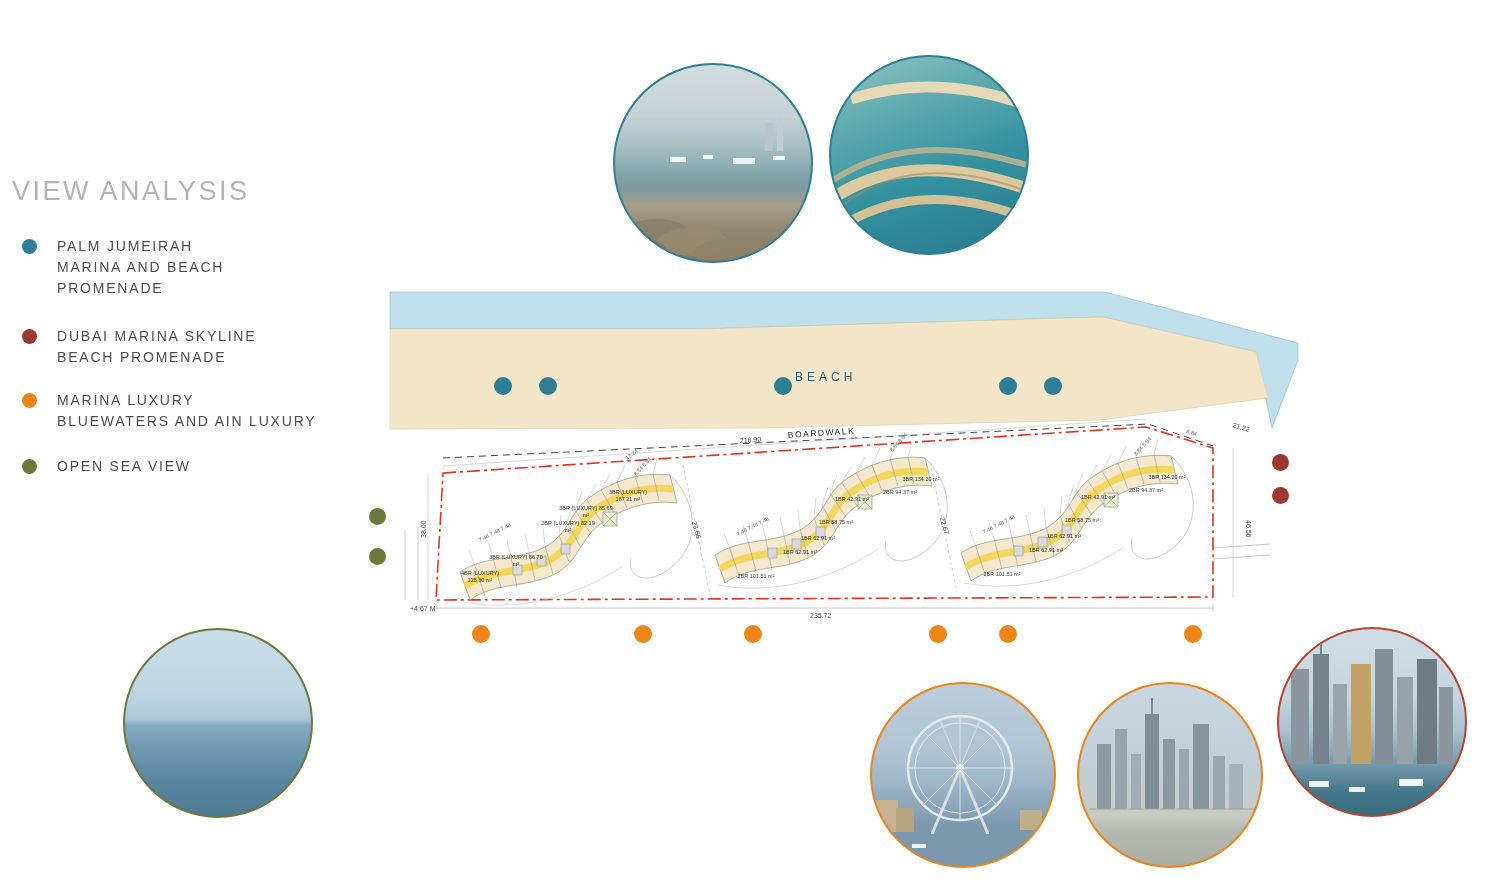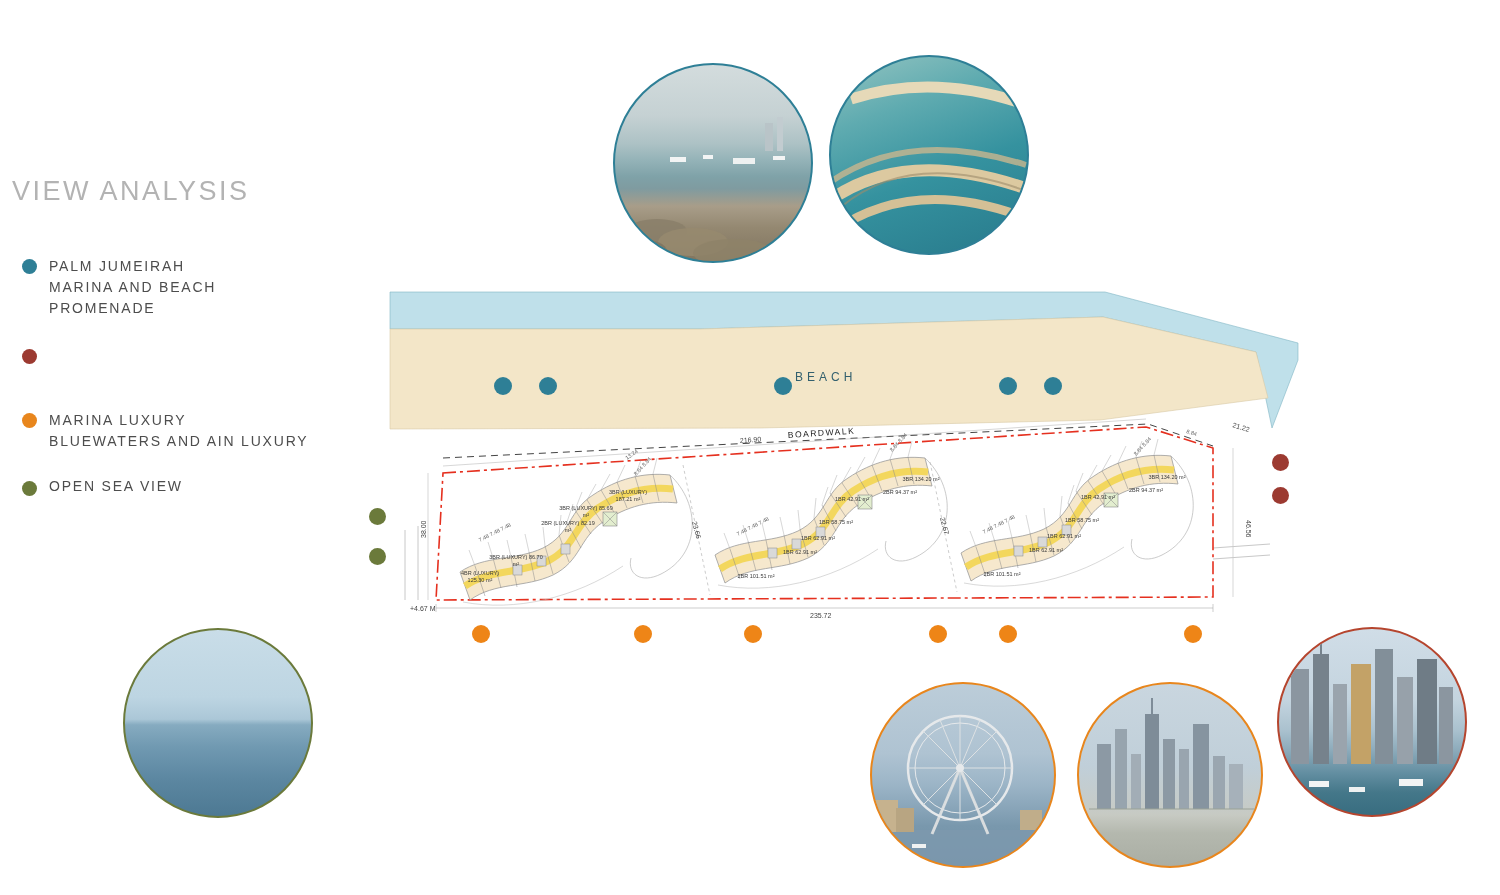--- a/index.html
+++ b/index.html
@@ -2,21 +2,21 @@
 <html><head>
 <meta charset="utf-8">
 <style>
   html,body{margin:0;padding:0;background:#fff;}
   body{width:1500px;height:895px;position:relative;overflow:hidden;
        font-family:"Liberation Sans", sans-serif;}
   .abs{position:absolute;}
   
   .legend-title{position:absolute;left:12px;top:176px;font-size:27px;color:#b3b3b3;
     letter-spacing:2.5px;font-weight:400;}
-  .legend-item{position:absolute;left:22px;display:flex;gap:12px;align-items:flex-start;margin-top:20px;}
+  .legend-item{position:absolute;left:22px;display:flex;gap:20px;align-items:flex-start;}
   .legend-dot{width:15px;height:15px;border-radius:50%;background:var(--c);flex:0 0 auto;margin-top:3px;}
   .legend-text{font-size:14px;letter-spacing:1.8px;color:#4d4d4d;line-height:21px;font-weight:500;max-width:310px;}
   .legend-line{display:block;}
   
   .dot{position:absolute;border-radius:50%;background:var(--c);}
   .d18{width:18px;height:18px;} .d17{width:17px;height:17px;}
   
   .photo{position:absolute;border-radius:50%;border:2px solid var(--c);overflow:hidden;box-sizing:border-box;}
   .photo svg{position:absolute;left:0;top:0;}
   .p-a{background:linear-gradient(180deg,#d3dcdd 0%,#c5d1d3 26%,#adc2c5 40%,#93b2b7 49%,#7fa2a8 57%,#7f9ba0 63%,#a89d89 72%,#948871 83%,#81755f 100%);}
@@ -42,31 +42,35 @@
   <span class="legend-dot" style="--c: #2e7f96;"></span>
   <div class="legend-text">
     <span class="legend-line">PALM JUMEIRAH</span>
     <span class="legend-line">MARINA AND BEACH</span>
     <span class="legend-line">PROMENADE</span>
   </div>
 </div>
 
 <div class="legend-item" style="top:326px;">
   <span class="legend-dot" style="--c: #9c3a31;"></span>
+  <div class="legend-text">
+    <span class="legend-line">DUBAI MARINA SKYLINE</span>
+    <span class="legend-line">BEACH PROMENADE</span>
+  </div>
 </div>
 
 <div class="legend-item" style="top:390px;">
   <span class="legend-dot" style="--c: #e8861d;"></span>
   <div class="legend-text">
     <span class="legend-line">MARINA LUXURY</span>
     <span class="legend-line">BLUEWATERS AND AIN LUXURY</span>
   </div>
 </div>
 
-<div class="legend-item" style="top:456px;align-items:center;">
+<div class="legend-item" style="top:456px;">
   <span class="legend-dot" style="--c: #6b7a3b;"></span>
   <div class="legend-text">
     <span class="legend-line">OPEN SEA VIEW</span>
   </div>
 </div>
 
 <svg class="abs" style="left:380px;top:280px;" width="930" height="345" viewBox="0 0 930 345">
   <defs>
     <g id="bldg">
       <path d="M5,110 C30,93 60,99 88,86 C116,72 114,48 138,33 C162,17 188,10 215,13 L222,41 C196,38 172,44 148,60 C124,76 126,99 98,113 C70,126 40,120 15,138 Z" fill="#f6e8cd" stroke="#9a9a9a" stroke-width="0.8"></path>

